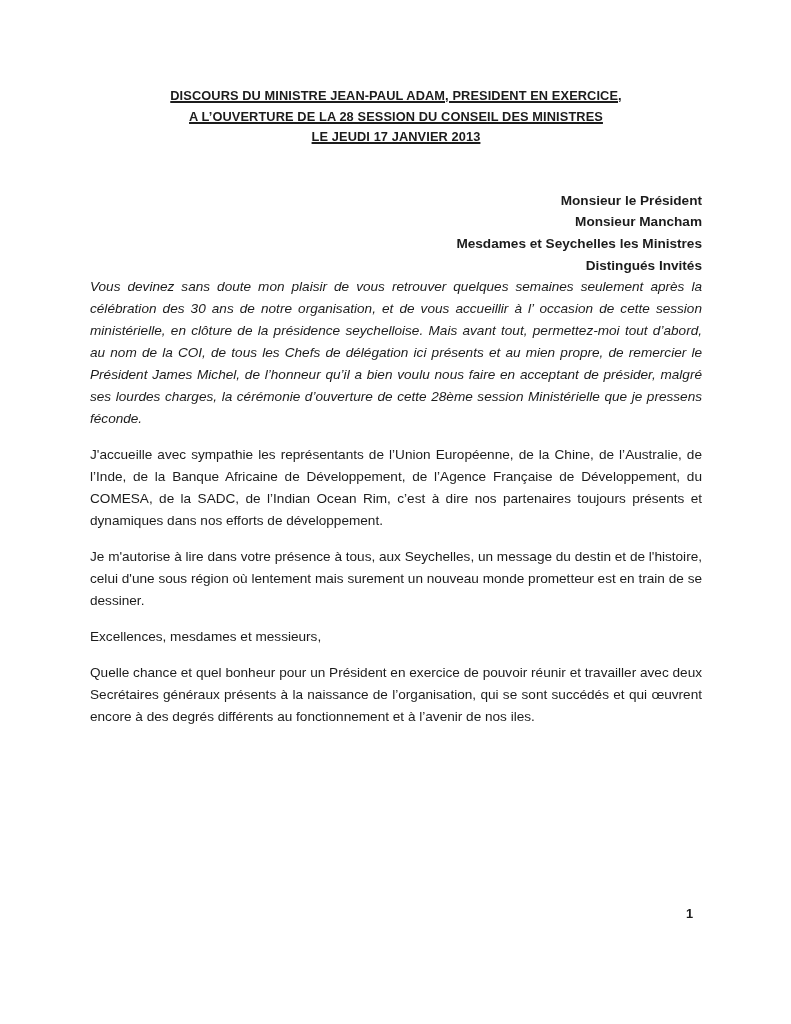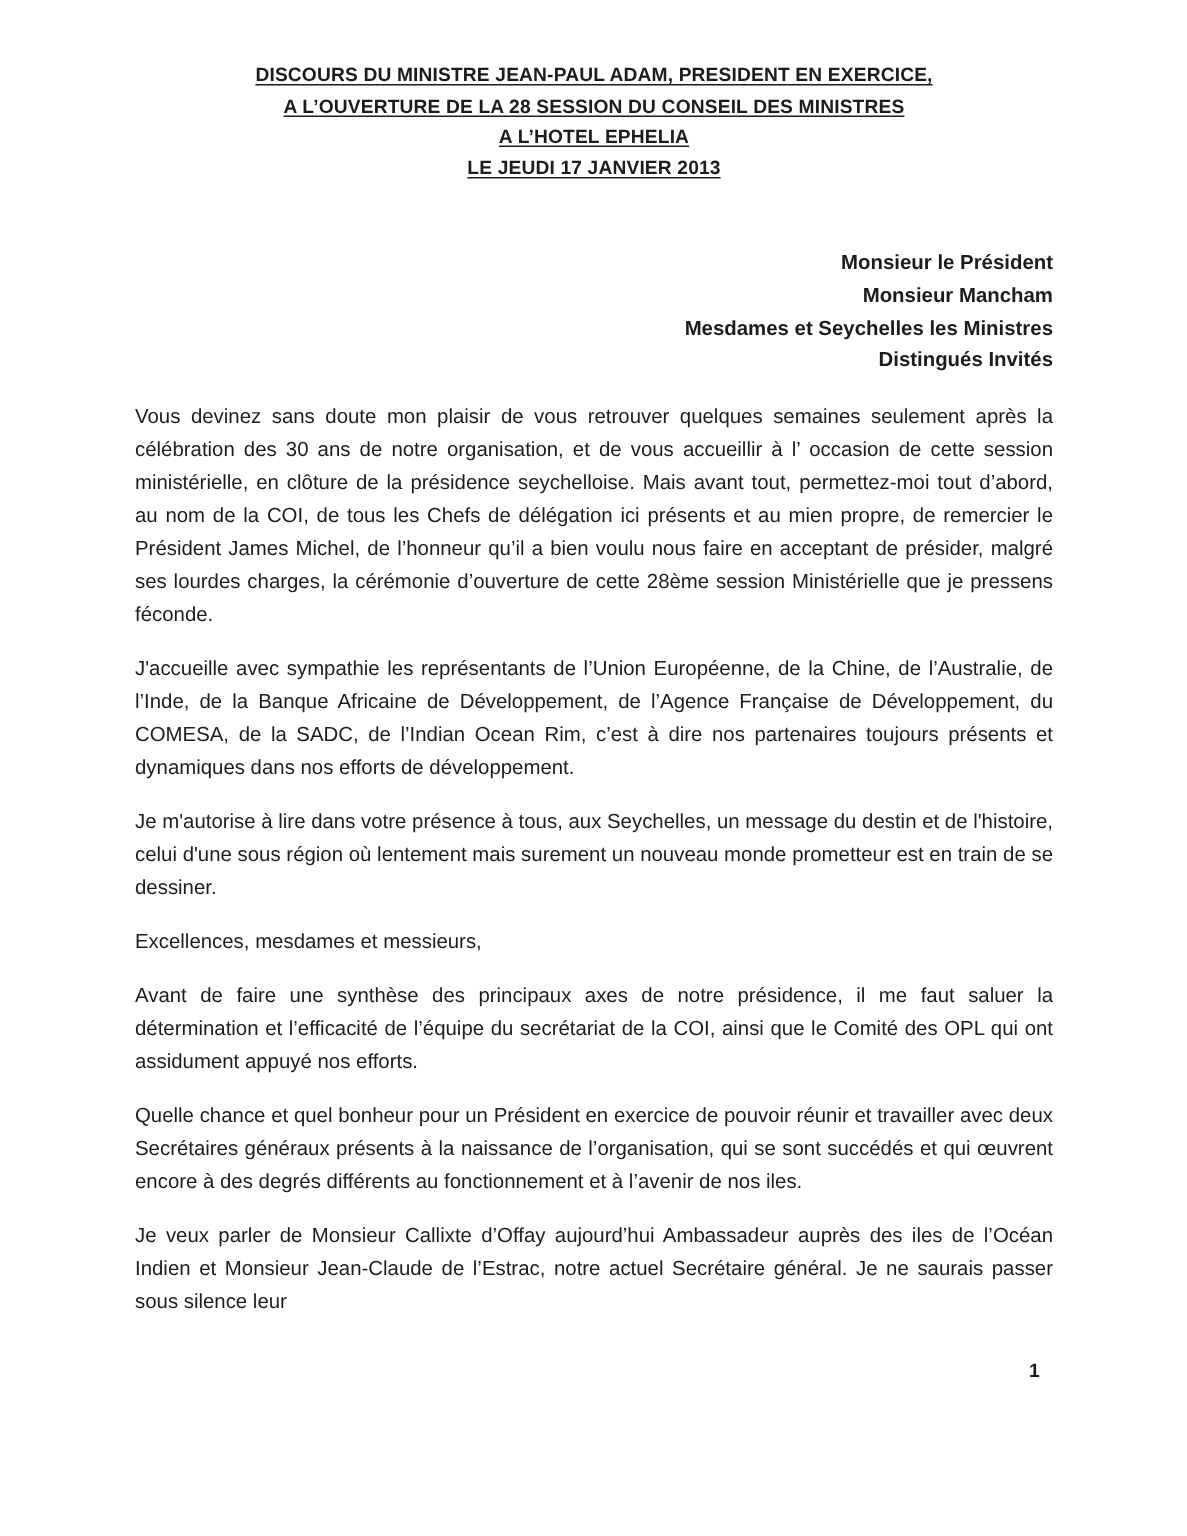--- a/index.html
+++ b/index.html
@@ -17,47 +17,48 @@
     overflow: hidden;
     box-sizing: border-box;
   }
   .content {
     position: absolute;
     left: 90px;
     top: 0;
     width: 612px;
   }
   .title-block {
-    padding-top: 40px;
+    padding-top: 86px;
     text-align: center;
     font-weight: 700;
     font-size: 12.8px;
     line-height: 20.6px;
     letter-spacing: 0.1px;
+    text-decoration: underline;
   }
   .title-line {
     text-decoration: underline;
     text-underline-offset: 2px;
   }
   .salutations {
     margin-top: 42px;
     font-weight: 700;
     font-size: 13.6px;
     line-height: 21.6px;
     text-align: right;
   }
   .para {
     margin: 0 0 14px 0;
     font-size: 13.6px;
     line-height: 22px;
     text-align: justify;
     font-weight: 400;
   }
   .para.first {
-    margin-top: 16px;
+    font-style: italic;
   }
   .para.bold-heading {
     font-weight: 400;
     text-align: left;
   }
   .page-number {
     position: absolute;
     left: 686px;
     top: 906px;
     font-size: 12.8px;
@@ -67,35 +68,32 @@
 </style>
 </head>
 <body>
 
 <div class="page">
   <div class="content">
 
     <div class="title-block">
       <div class="title-line">DISCOURS DU MINISTRE JEAN-PAUL ADAM, PRESIDENT EN EXERCICE,</div>
       <div class="title-line">A L’OUVERTURE  DE LA 28 SESSION DU CONSEIL DES MINISTRES</div>
-      <div class="title-line">A L’HOTEL EPHELIA</div>
       <div class="title-line">LE JEUDI 17 JANVIER 2013</div>
     </div>
 
     <div class="salutations">
       <div class="salutation">Monsieur le Président</div>
       <div class="salutation">Monsieur Mancham</div>
       <div class="salutation">Mesdames et Seychelles les Ministres</div>
       <div class="salutation">Distingués Invités</div>
     </div>
 
     <p class="para first">Vous devinez sans doute mon plaisir de vous retrouver quelques semaines seulement après la célébration des 30 ans de notre organisation, et de vous accueillir à l’ occasion de cette session ministérielle, en clôture de la présidence seychelloise. Mais avant tout,  permettez-moi tout d’abord, au nom de la COI, de tous les Chefs de délégation ici présents et au mien propre, de remercier le Président James Michel, de l’honneur qu’il a bien voulu nous faire en acceptant de présider, malgré ses lourdes charges, la cérémonie d’ouverture de cette 28ème  session Ministérielle que je pressens féconde.</p>
     <p class="para">J'accueille avec sympathie les représentants de l’Union Européenne, de la Chine, de l’Australie, de l’Inde, de la Banque Africaine de Développement, de l’Agence Française de Développement, du COMESA, de la SADC, de l’Indian Ocean Rim, c’est à dire nos partenaires toujours présents et dynamiques dans nos efforts de développement.</p>
     <p class="para">Je m'autorise à lire dans votre présence à tous, aux Seychelles, un message du destin et de l'histoire, celui d'une sous région où lentement mais surement un nouveau monde prometteur est en train de se dessiner.</p>
     <p class="para bold-heading">Excellences, mesdames et messieurs,</p>
-    <p class="para">Avant de faire une synthèse des principaux axes de notre présidence, il me faut saluer la détermination et l’efficacité de l’équipe du secrétariat de la COI, ainsi que le Comité des OPL qui ont assidument appuyé nos efforts.</p>
     <p class="para">Quelle chance et quel bonheur pour un Président en exercice de pouvoir réunir et travailler avec deux Secrétaires généraux  présents à la naissance de l’organisation,  qui se sont succédés et qui œuvrent encore à des degrés  différents au fonctionnement et à l’avenir de nos iles.</p>
-    <p class="para">Je veux parler de Monsieur Callixte d’Offay aujourd’hui Ambassadeur auprès des iles de l’Océan Indien et Monsieur Jean-Claude de l’Estrac, notre actuel Secrétaire général. Je ne saurais passer sous silence leur</p>
 
   </div>
 
   <div class="page-number">1</div>
 </div>
 
 </body></html>

